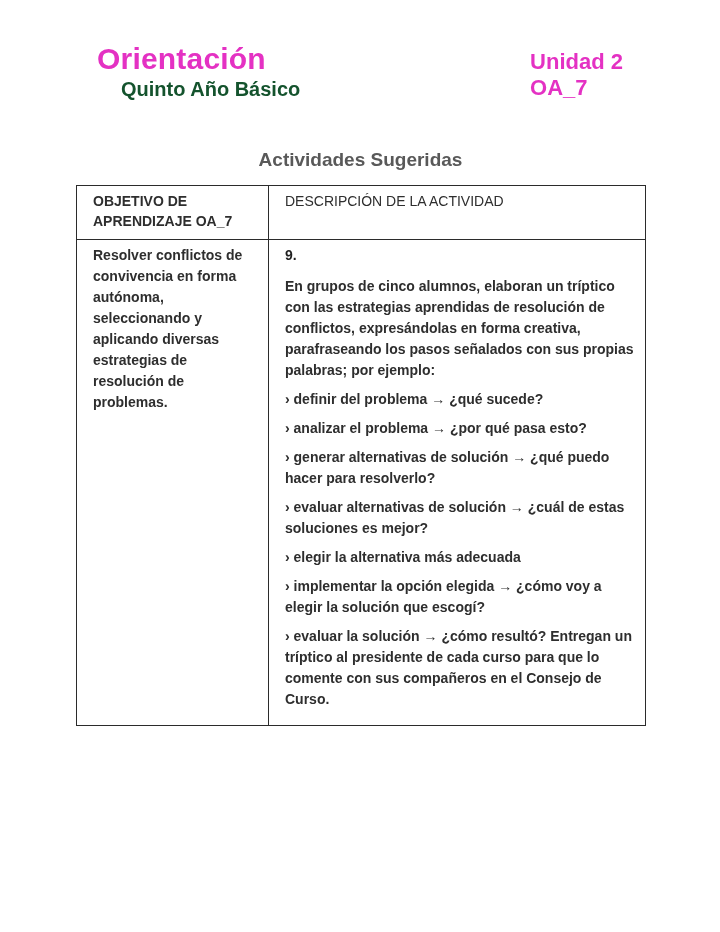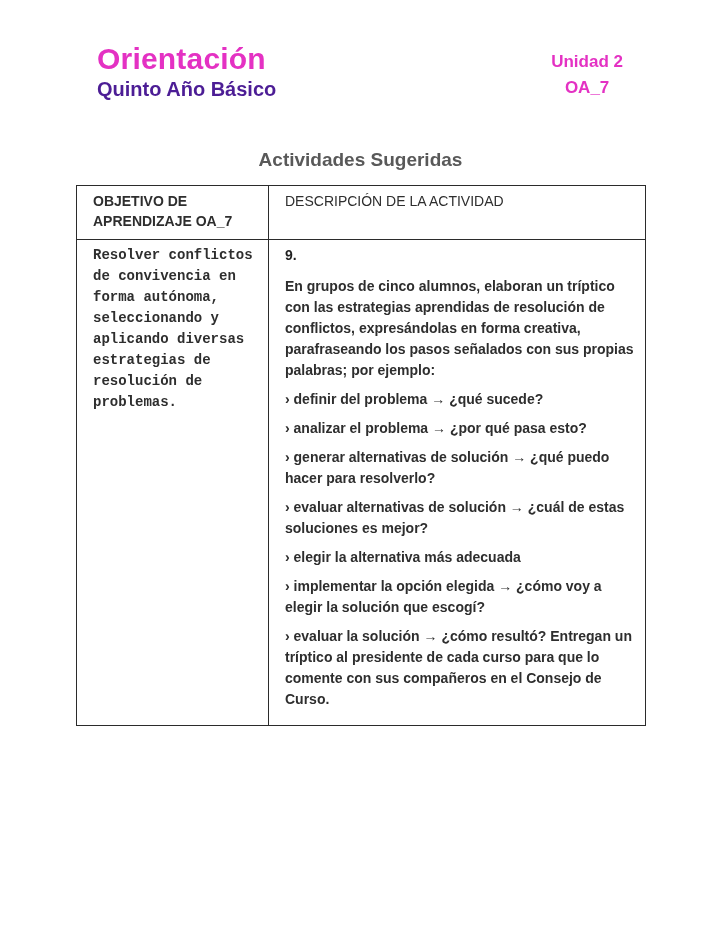--- a/index.html
+++ b/index.html
@@ -26,28 +26,29 @@
   .subject-title {
     font-size: 30px;
     font-weight: bold;
     color: #e431c3;
     line-height: 34px;
     letter-spacing: 0.2px;
   }
   .grade-level {
     font-size: 20px;
     font-weight: bold;
-    color: #4c1d95;
+    color: #14532d;
     line-height: 26px;
+    margin-left: 24px;
   }
   .header-right {
-    text-align: center;
+    text-align: left;
     font-weight: bold;
     color: #e431c3;
-    font-size: 17px;
+    font-size: 22px;
     padding-top: 7px;
   }
   .header-right .unit-label { line-height: 26px; }
   .header-right .oa-label   { line-height: 26px; }
 
   
   .section-title {
     position: absolute;
     top: 149px; left: 76px; width: 569px;
     text-align: center;
@@ -87,21 +88,20 @@
     font-weight: normal;
     color: #1a1a1a;
     line-height: 20px;
   }
 
   td.objective-cell {
     font-weight: bold;
     color: #1f1f1f;
     line-height: 21px;
     padding-top: 7px;
-    font-family: Liberation Mono, monospace;
   }
   td.activity-cell {
     line-height: 21px;
     padding-top: 7px;
   }
   td.activity-cell p { margin: 0 0 8px 0; font-weight: bold; }
   td.activity-cell p.activity-number {
     font-weight: bold;
     color: #1f1f1f;
     margin-bottom: 10px;

